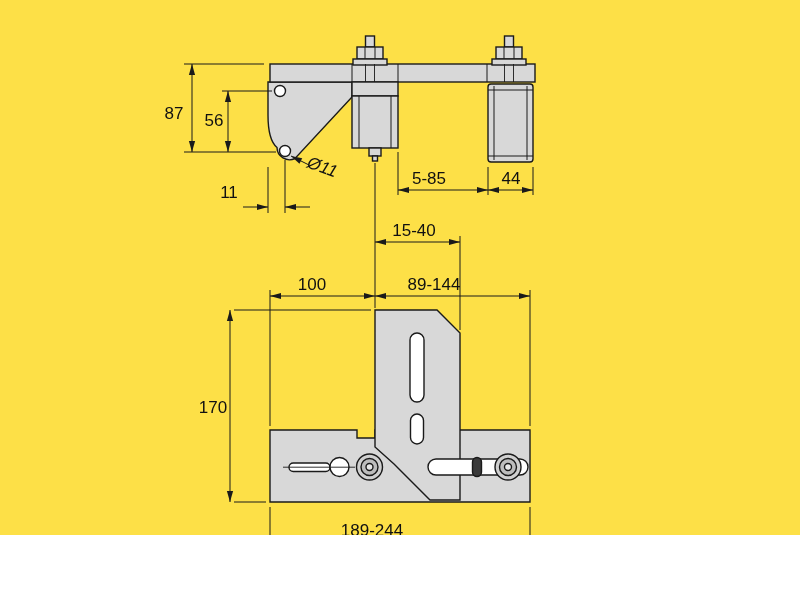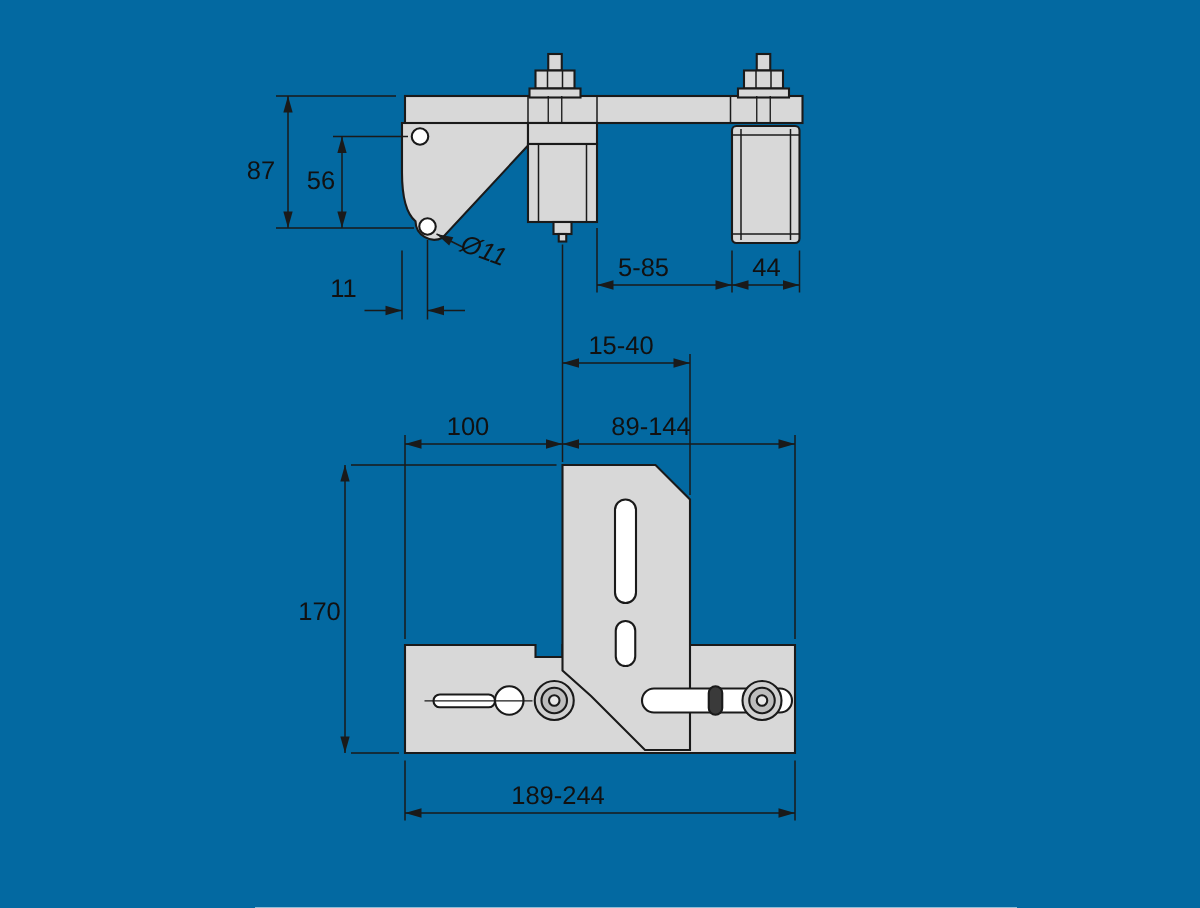--- a/index.html
+++ b/index.html
@@ -3,22 +3,22 @@
 <meta charset="utf-8">
 <style>
   html, body {
     margin: 0;
     padding: 0;
     background: #ffffff;
   }
   .stage {
     position: relative;
     width: 800px;
-    height: 605px;
-    background: #0369a1;
+    height: 535px;
+    background: #fde047;
     overflow: hidden;
   }
   svg {
     display: block;
   }
   text {
     font-family: "Liberation Sans", sans-serif;
     font-size: 17px;
     fill: #111111;
     stroke: none;

